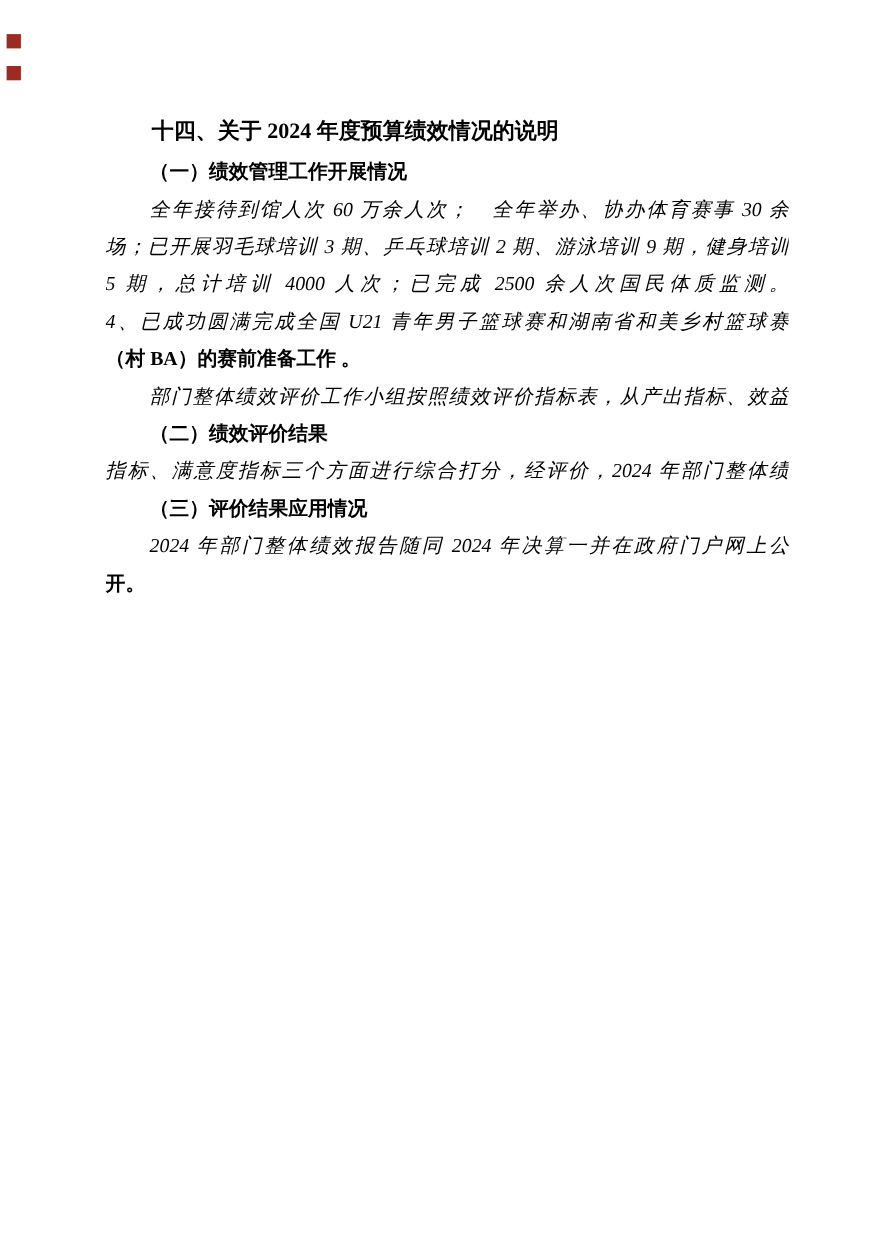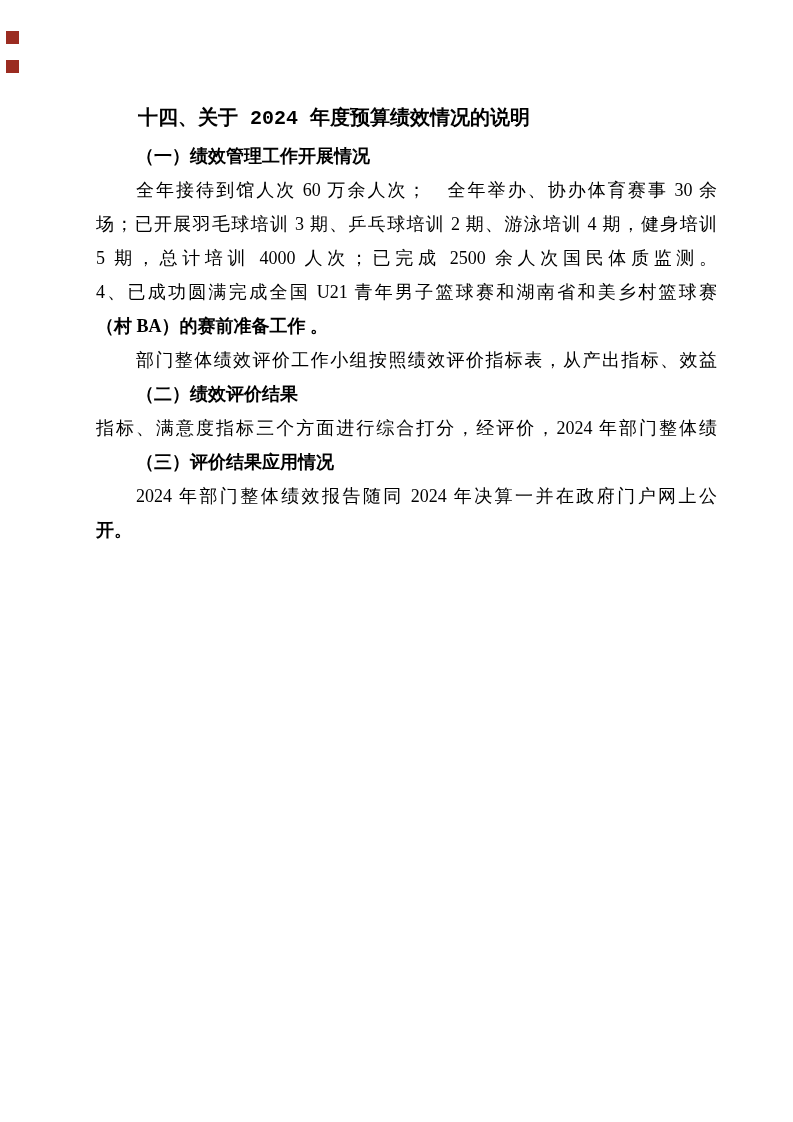--- a/index.html
+++ b/index.html
@@ -24,21 +24,21 @@
   }
   .corner-mark.m1 { top: 31px; }
   .corner-mark.m2 { top: 60px; }
   .content {
     position: absolute;
     left: 96px;
     top: 99px;
     width: 621px;
   }
   .doc-title {
-    font-family: Liberation Mono, monospace;
+    font-family: Liberation Serif, serif;
     font-weight: 700;
     font-size: 20px;
     height: 40px;
     line-height: 40px;
     padding-left: 42px;
     white-space: nowrap;
     box-sizing: border-box;
   }
   .line {
     height: 34px;
@@ -51,39 +51,40 @@
     font-family: "Liberation Sans", "DejaVu Sans", sans-serif;
     font-weight: 700;
     font-size: 18px;
     padding-left: 40px;
     white-space: nowrap;
   }
   .just {
     text-align: justify;
     text-align-last: justify;
     text-justify: inter-character;
+    font-style: italic;
   }
   .indent { padding-left: 40px; }
   .plain { white-space: nowrap; font-weight: bold; }
 </style>
 </head>
 <body>
 
 <div class="page" style="background: rgb(255, 255, 255);">
 
   <div class="corner-mark m1" style="background: rgb(155, 44, 33);"></div>
   <div class="corner-mark m2" style="background: rgb(155, 44, 33);"></div>
 
   <div class="content">
 
     <div class="doc-title">十四、关于 2024 年度预算绩效情况的说明</div>
 
     <div class="line heading">（一）绩效管理工作开展情况</div>
     <div class="line just indent">全年接待到馆人次 60 万余人次；　全年举办、协办体育赛事 30 余</div>
-    <div class="line just">场；已开展羽毛球培训 3 期、乒乓球培训 2 期、游泳培训 4 期，健身培训</div>
+    <div class="line just">场；已开展羽毛球培训 3 期、乒乓球培训 2 期、游泳培训 9 期，健身培训</div>
     <div class="line just">5 期，总计培训 4000 人次；已完成 2500 余人次国民体质监测。</div>
     <div class="line just">4、已成功圆满完成全国 U21 青年男子篮球赛和湖南省和美乡村篮球赛</div>
     <div class="line plain">（村 BA）的赛前准备工作 。</div>
 
     <div class="line just indent">部门整体绩效评价工作小组按照绩效评价指标表，从产出指标、效益</div>
     <div class="line heading">（二）绩效评价结果</div>
     <div class="line just">指标、满意度指标三个方面进行综合打分，经评价，2024 年部门整体绩</div>
 
     <div class="line heading">（三）评价结果应用情况</div>
     <div class="line just indent">2024 年部门整体绩效报告随同 2024 年决算一并在政府门户网上公</div>

